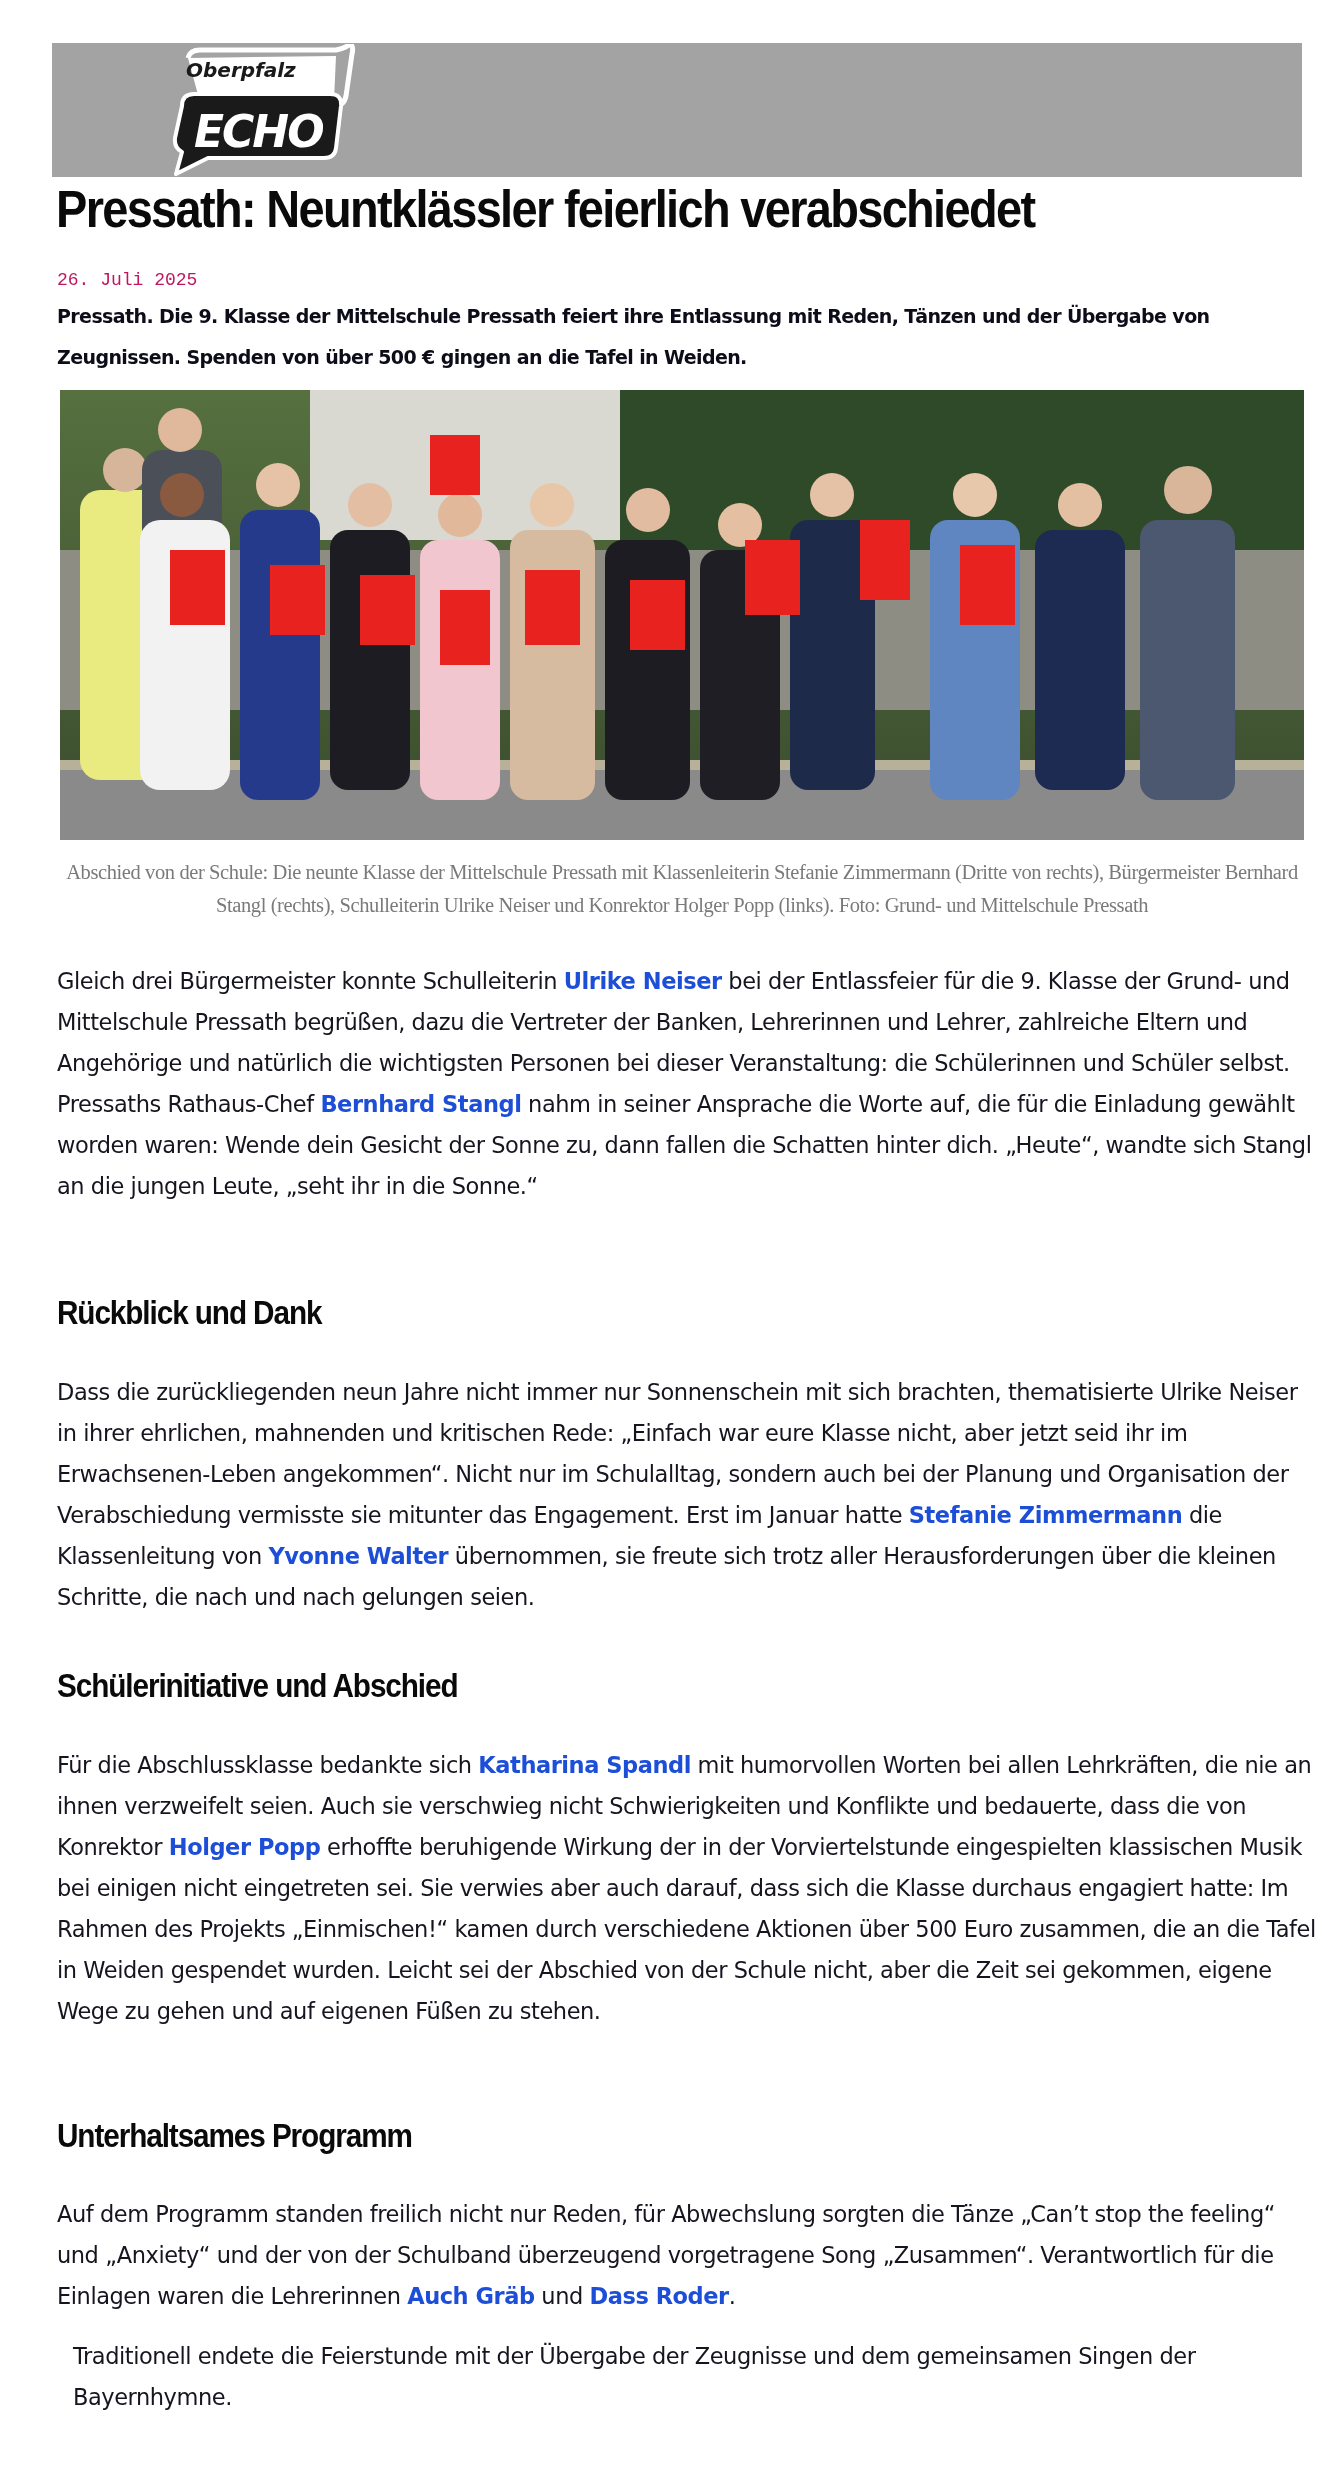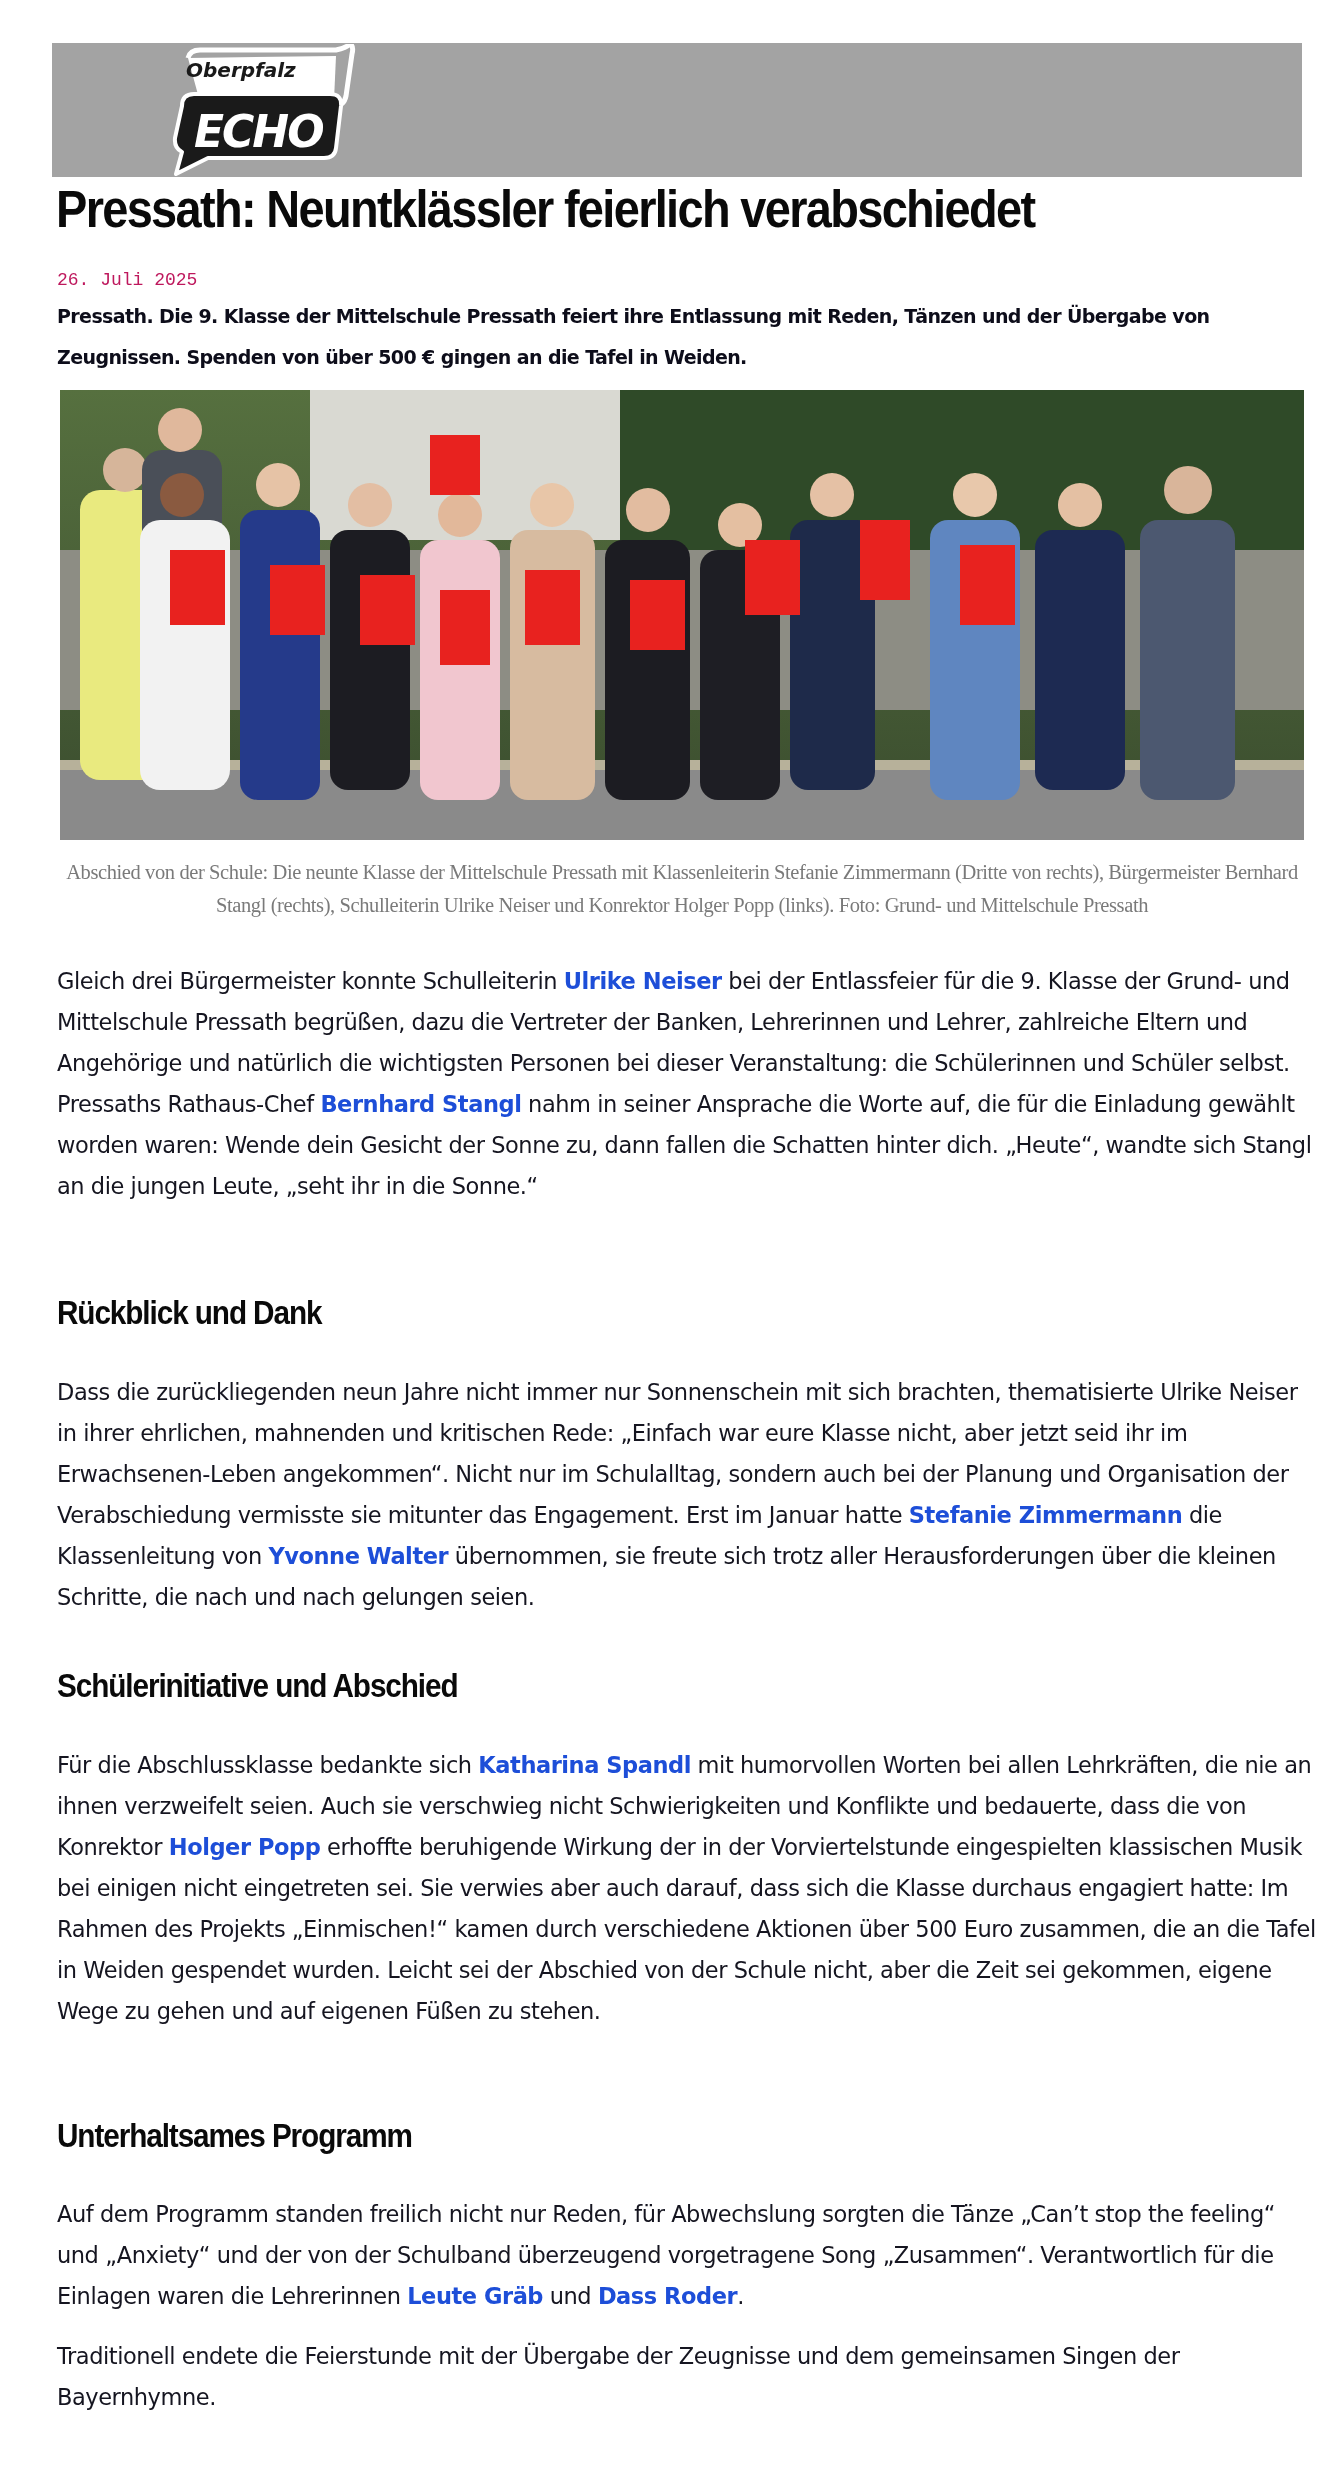--- a/index.html
+++ b/index.html
@@ -183,14 +183,14 @@
 
 <p class="body-text" style="top:961px;"><span>Gleich drei Bürgermeister konnte Schulleiterin </span><b>Ulrike Neiser</b><span> bei der Entlassfeier für die 9. Klasse der Grund- und Mittelschule Pressath begrüßen, dazu die Vertreter der Banken, Lehrerinnen und Lehrer, zahlreiche Eltern und Angehörige und natürlich die wichtigsten Personen bei dieser Veranstaltung: die Schülerinnen und Schüler selbst. Pressaths Rathaus-Chef </span><b>Bernhard Stangl</b><span> nahm in seiner Ansprache die Worte auf, die für die Einladung gewählt worden waren: Wende dein Gesicht der Sonne zu, dann fallen die Schatten hinter dich. „Heute“, wandte sich Stangl an die jungen Leute, „seht ihr in die Sonne.“</span></p>
 
 <h2 class="subhead" style="top:1294px;">Rückblick und Dank</h2>
 <p class="body-text" style="top:1372px;"><span>Dass die zurückliegenden neun Jahre nicht immer nur Sonnenschein mit sich brachten, thematisierte Ulrike Neiser in ihrer ehrlichen, mahnenden und kritischen Rede: „Einfach war eure Klasse nicht, aber jetzt seid ihr im Erwachsenen-Leben angekommen“. Nicht nur im Schulalltag, sondern auch bei der Planung und Organisation der Verabschiedung vermisste sie mitunter das Engagement. Erst im Januar hatte </span><b>Stefanie Zimmermann</b><span> die Klassenleitung von </span><b>Yvonne Walter</b><span> übernommen, sie freute sich trotz aller Herausforderungen über die kleinen Schritte, die nach und nach gelungen seien.</span></p>
 
 <h2 class="subhead" style="top:1667px;">Schülerinitiative und Abschied</h2>
 <p class="body-text" style="top:1745px;"><span>Für die Abschlussklasse bedankte sich </span><b>Katharina Spandl</b><span> mit humorvollen Worten bei allen Lehrkräften, die nie an ihnen verzweifelt seien. Auch sie verschwieg nicht Schwierigkeiten und Konflikte und bedauerte, dass die von Konrektor </span><b>Holger Popp</b><span> erhoffte beruhigende Wirkung der in der Vorviertelstunde eingespielten klassischen Musik bei einigen nicht eingetreten sei. Sie verwies aber auch darauf, dass sich die Klasse durchaus engagiert hatte: Im Rahmen des Projekts „Einmischen!“ kamen durch verschiedene Aktionen über 500 Euro zusammen, die an die Tafel in Weiden gespendet wurden. Leicht sei der Abschied von der Schule nicht, aber die Zeit sei gekommen, eigene Wege zu gehen und auf eigenen Füßen zu stehen.</span></p>
 
 <h2 class="subhead" style="top:2117px;">Unterhaltsames Programm</h2>
-<p class="body-text" style="top:2194px;"><span>Auf dem Programm standen freilich nicht nur Reden, für Abwechslung sorgten die Tänze „Can’t stop the feeling“ und „Anxiety“ und der von der Schulband überzeugend vorgetragene Song „Zusammen“. Verantwortlich für die Einlagen waren die Lehrerinnen </span><b>Leute Gräb</b><span> und </span><b>Dass Roder</b><span>.</span></p>
-<p class="body-text" style="top:2336px;">Traditionell endete die Feierstunde mit der Übergabe der Zeugnisse und dem gemeinsamen Singen der Bayernhymne.</p>
+<p class="body-text" style="top:2194px;"><span>Auf dem Programm standen freilich nicht nur Reden, für Abwechslung sorgten die Tänze „Can’t stop the feeling“ und „Anxiety“ und der von der Schulband überzeugend vorgetragene Song „Zusammen“. Verantwortlich für die Einlagen waren die Lehrerinnen </span><b>Auch Gräb</b><span> und </span><b>Dass Roder</b><span>.</span></p>
+<p class="body-text" style="top:2336px;margin-left:16px;">Traditionell endete die Feierstunde mit der Übergabe der Zeugnisse und dem gemeinsamen Singen der Bayernhymne.</p>
 
 </body></html>

